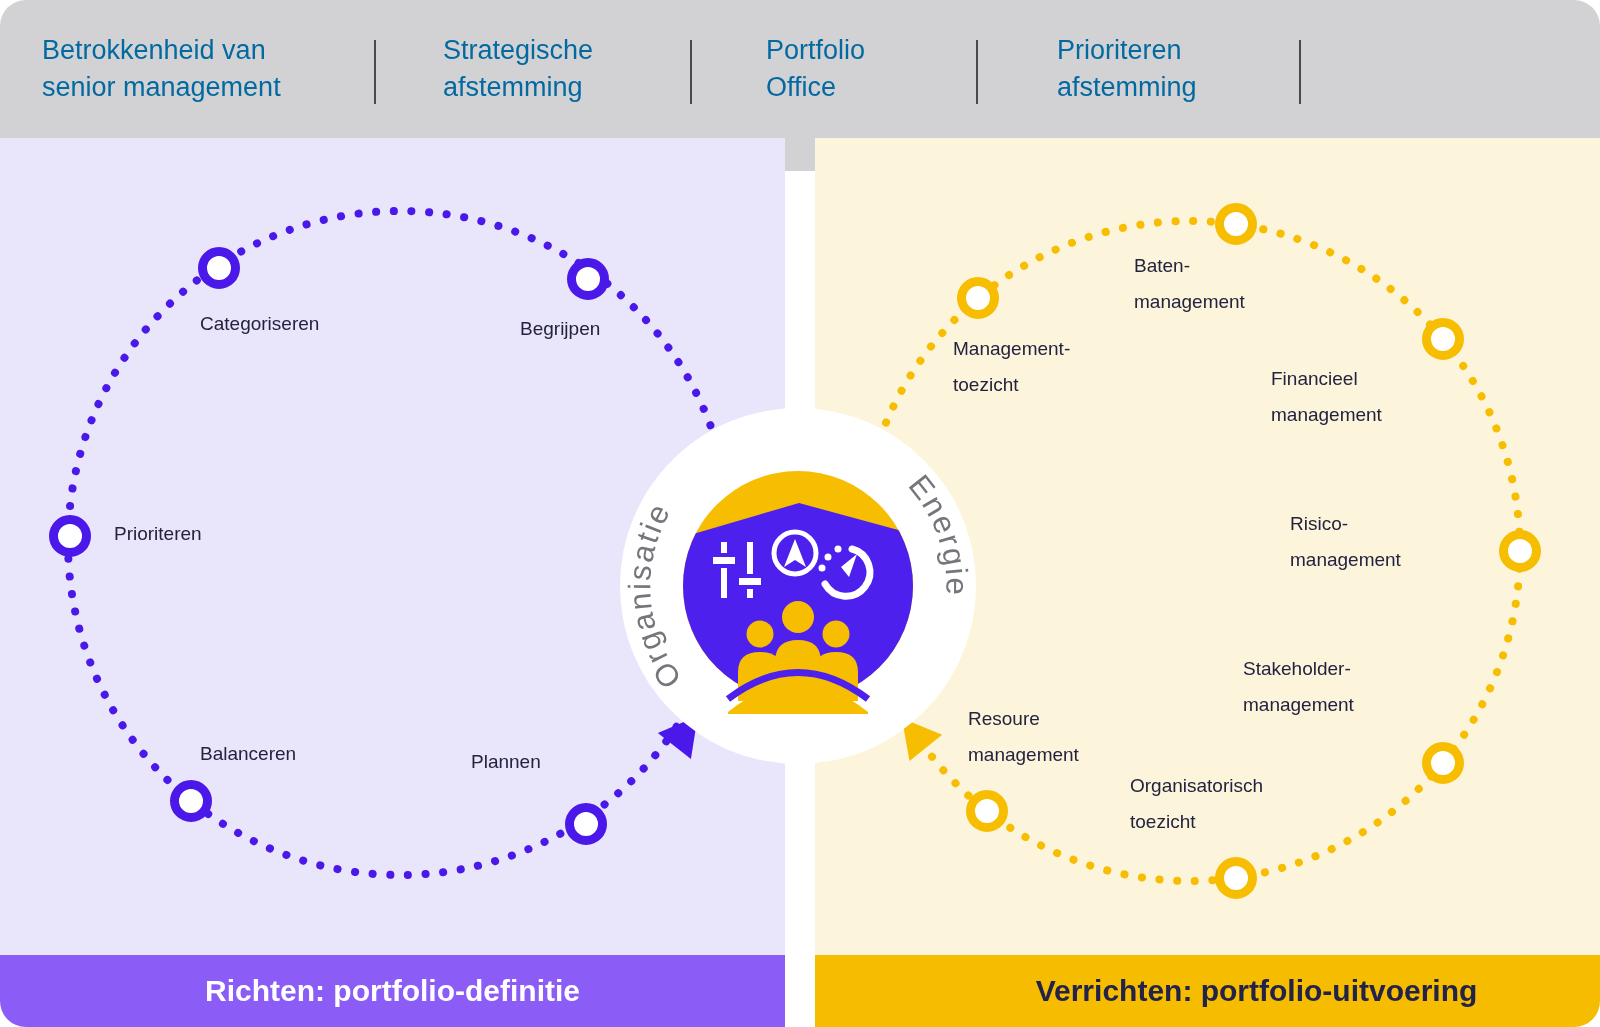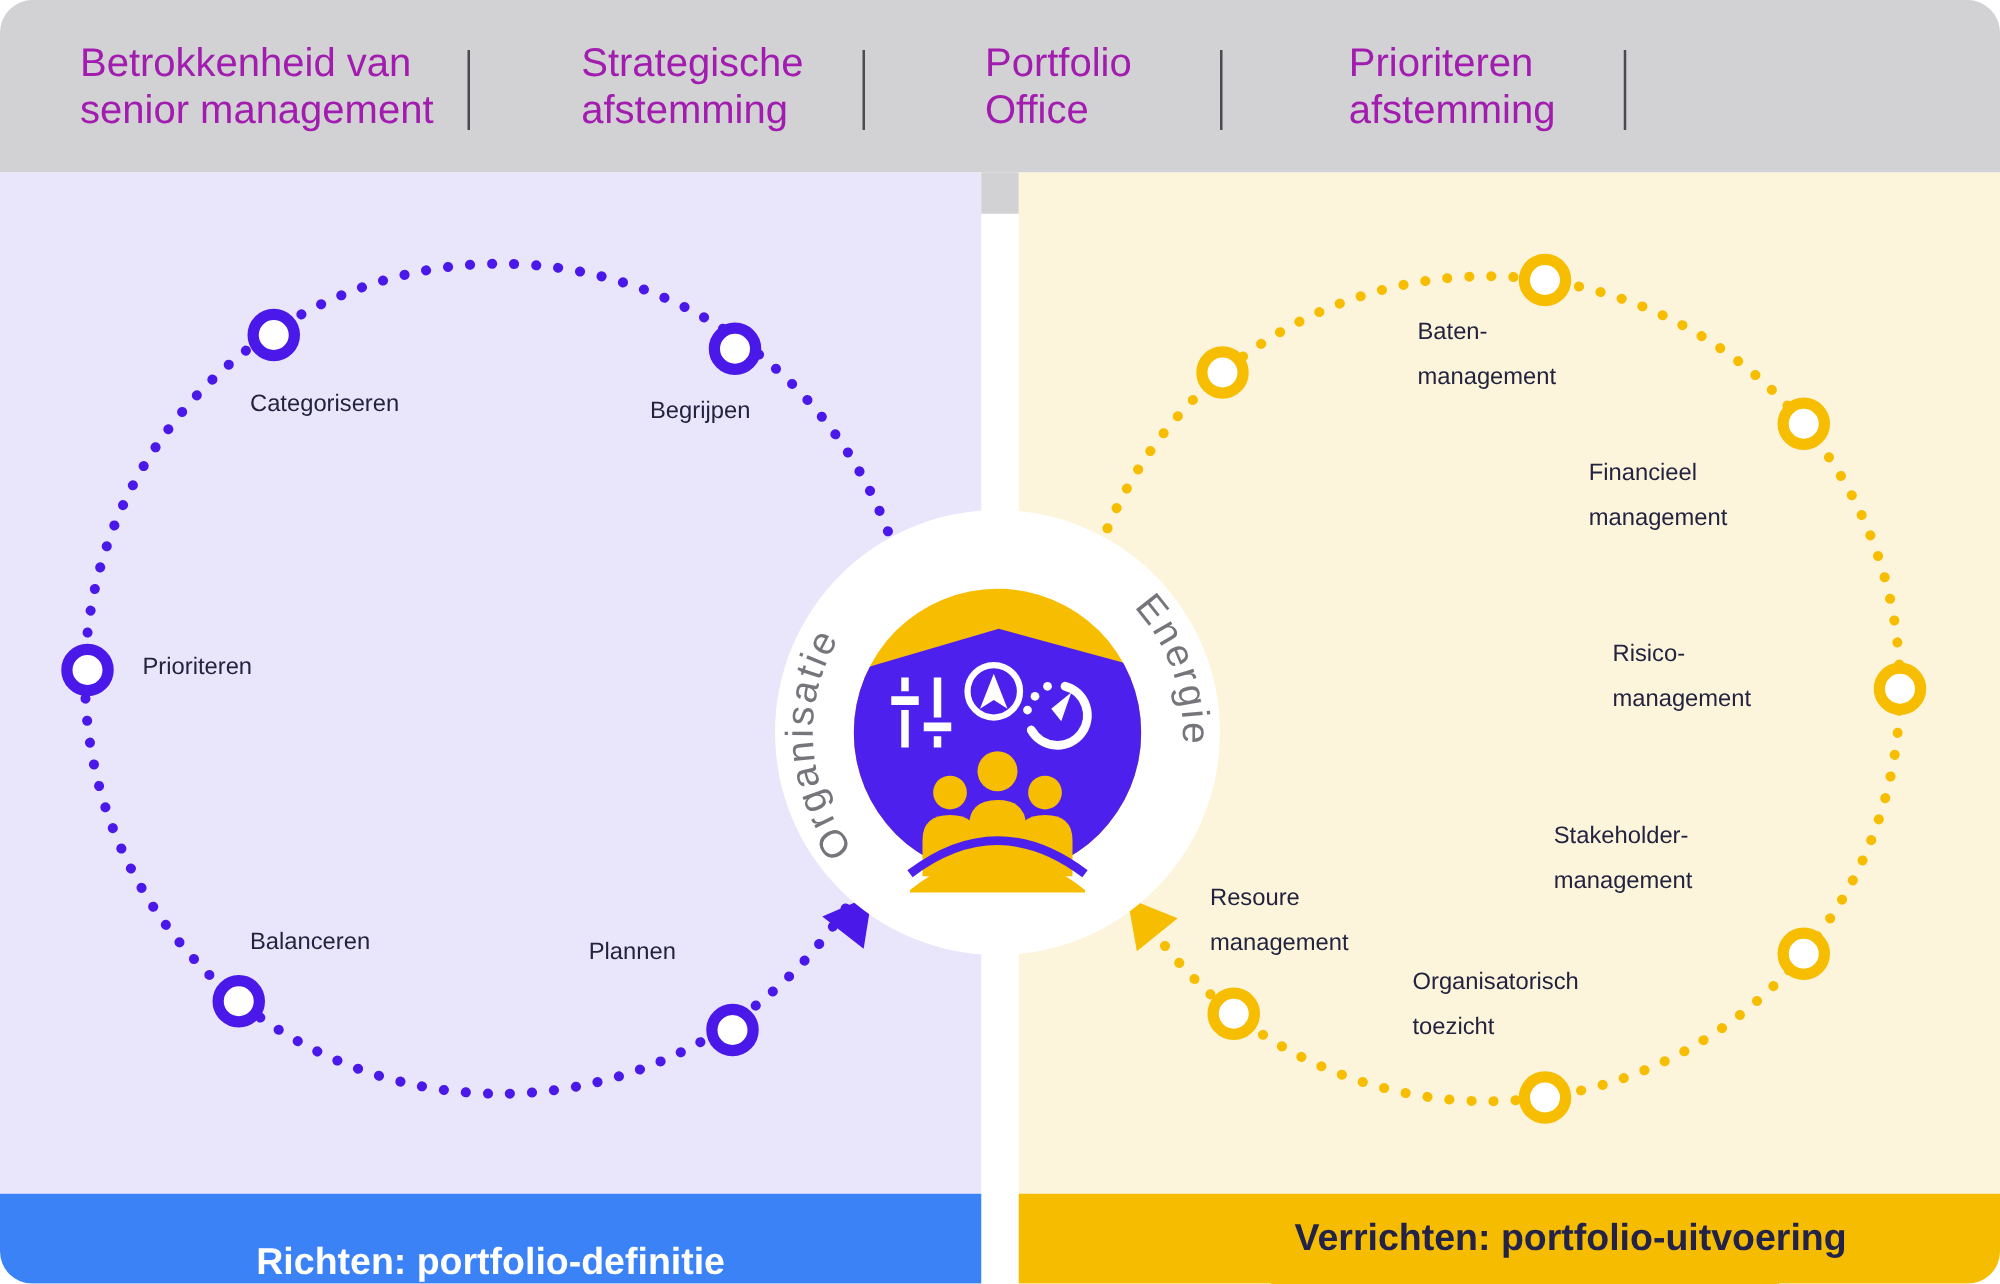--- a/index.html
+++ b/index.html
@@ -6,21 +6,21 @@
   *{box-sizing:border-box;}
   .stage{
     position:relative;width:1600px;height:1027px;
     font-family:"Liberation Sans", sans-serif;
     border-radius:26px;overflow:hidden;background:#ffffff;
   }
   
   .header{position:absolute;left:0;top:0;width:1600px;height:138px;background:#D2D2D4;}
   .header-item{
     position:absolute;top:50%;transform:translateY(-50%);
-    font-size:32px;line-height:37px;color:#a21caf;white-space:pre-line;font-weight:400;margin-left:22px;
+    font-size:27px;line-height:37px;color:#0369a1;white-space:pre-line;font-weight:400;
   }
   .header-divider{position:absolute;top:40px;width:2px;height:64px;background:#4A4A50;}
   
   .panel{position:absolute;top:138px;height:817px;}
   .panel.left{left:0;width:785px;background:#E9E5FB;}
   .panel.right{left:815px;width:785px;background:#FCF5DB;}
   .gap-tab{position:absolute;left:785px;top:138px;width:30px;height:33px;background:#D2D2D4;}
   
   .diagram-svg{position:absolute;left:0;top:0;width:1600px;height:1027px;}
   
@@ -33,21 +33,21 @@
   
   .cycle-label{
     position:absolute;font-size:19px;line-height:36px;color:#232340;
     white-space:pre-line;font-weight:400;
   }
   
   .footer-bar{
     position:absolute;top:955px;height:72px;display:flex;align-items:center;justify-content:center;
     font-size:30px;font-weight:700;
   }
-  .footer-bar.left{left:0;width:785px;background:#3b82f6;color:#ffffff;align-items:flex-end;}
+  .footer-bar.left{left:0;width:785px;background:#8b5cf6;color:#ffffff;}
   .footer-bar.right{left:815px;width:883px;background:#F5BC00;color:#23234A;}
   .curved-text{font-size:31px;font-weight:500;letter-spacing:2px;fill:#75757B;}
 </style>
 </head>
 <body>
 
 <div class="stage">
 
   <div class="header">
     <div class="header-item" style="left:42px;">Betrokkenheid van
@@ -145,20 +145,22 @@
   <div class="node yellow" style="left:966px;top:790px;"></div>
 
   <div class="cycle-label" style="left:200px;top:306px;">Categoriseren</div>
   <div class="cycle-label" style="left:477px;top:311px;margin-left:43px;">Begrijpen</div>
   <div class="cycle-label" style="left:114px;top:516px;">Prioriteren</div>
   <div class="cycle-label" style="left:200px;top:736px;">Balanceren</div>
   <div class="cycle-label" style="left:471px;top:744px;">Plannen</div>
 
   <div class="cycle-label" style="left:1134px;top:248px;">Baten-
 management</div>
+  <div class="cycle-label" style="left:953px;top:331px;">Management-
+toezicht</div>
   <div class="cycle-label" style="left:1271px;top:361px;">Financieel
 management</div>
   <div class="cycle-label" style="left:1290px;top:506px;">Risico-
 management</div>
   <div class="cycle-label" style="left:1243px;top:651px;">Stakeholder-
 management</div>
   <div class="cycle-label" style="left:1130px;top:768px;">Organisatorisch
 toezicht</div>
   <div class="cycle-label" style="left:968px;top:701px;">Resoure
 management</div>

